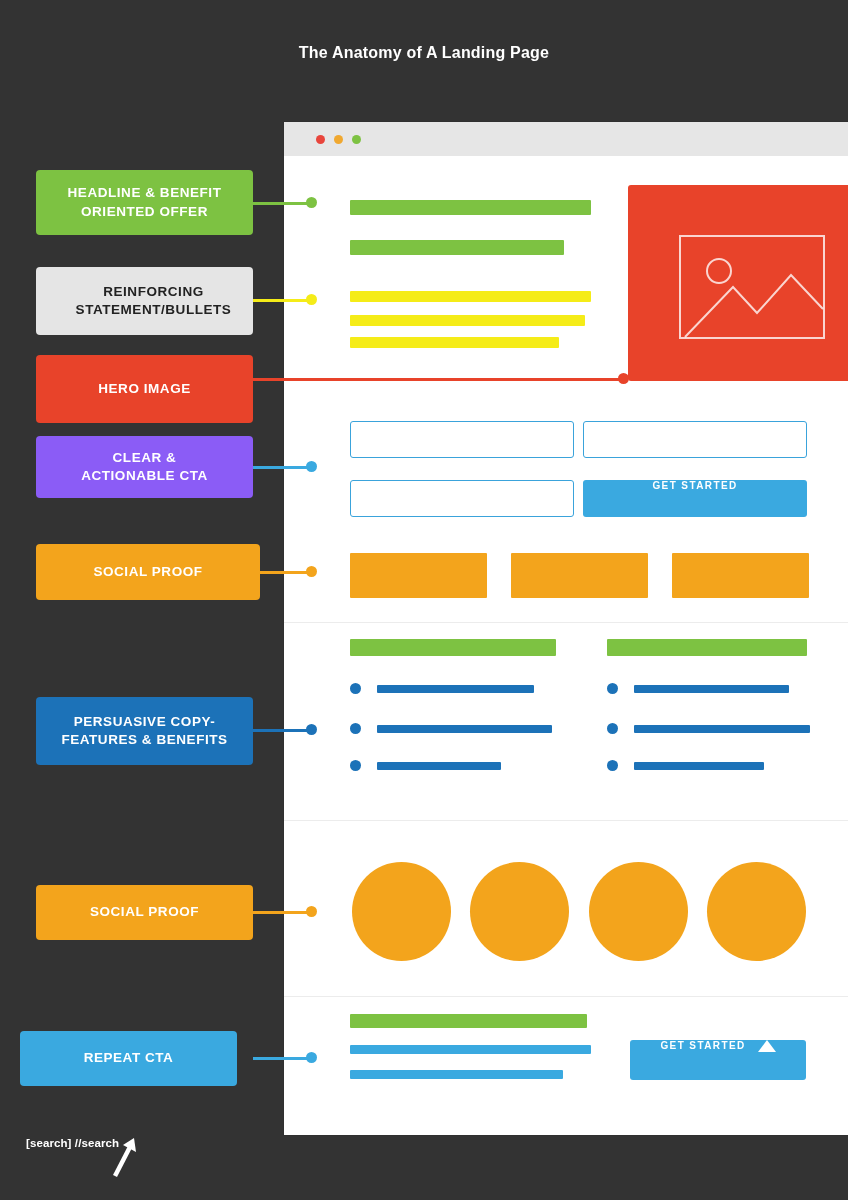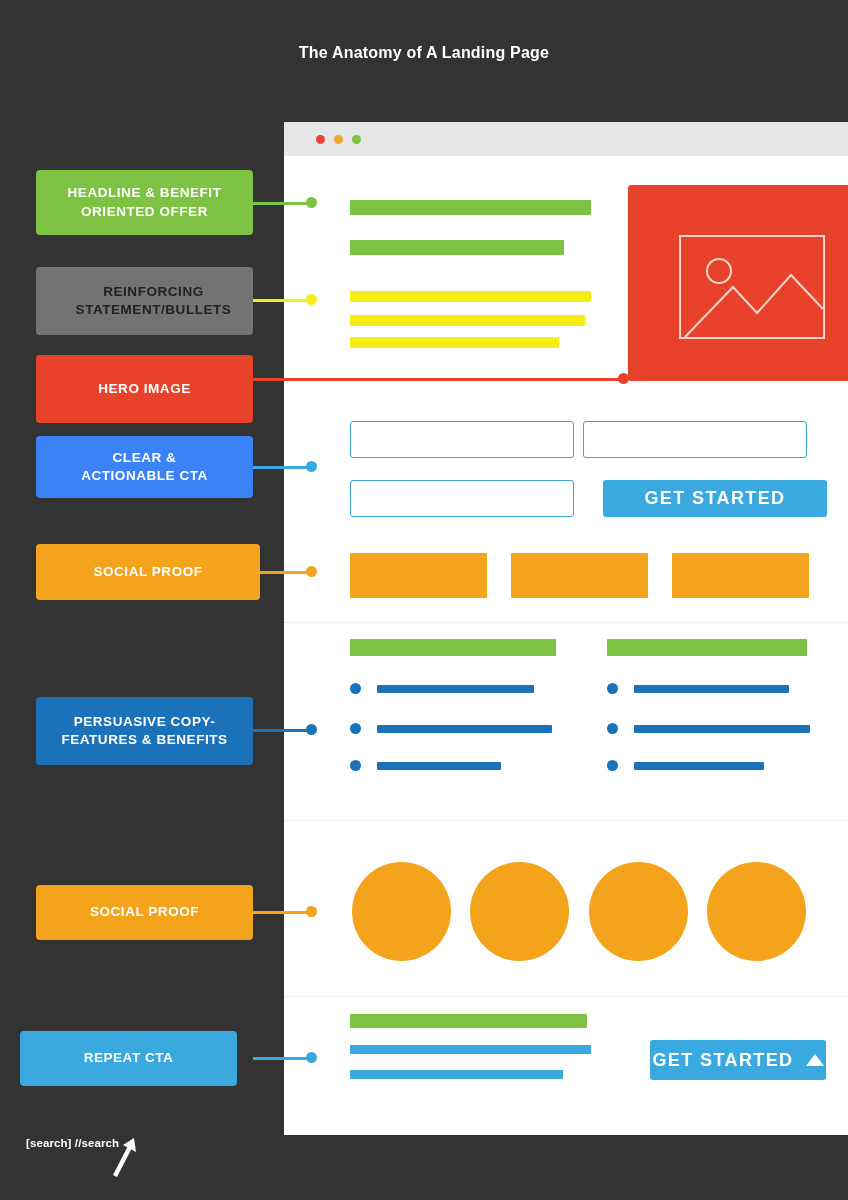--- a/index.html
+++ b/index.html
@@ -50,22 +50,22 @@
   .ph-svg{position:absolute;left:0;top:0;}
 
   
   .field{
     position:absolute;box-sizing:border-box;
     border:1.6px solid #3aa3db;background:#ffffff;border-radius:3px;
   }
   .btn{
     position:absolute;box-sizing:border-box;
     background:#3aa9e0;border-radius:3px;
-    color:#ffffff;font-weight:bold;font-size:18px;letter-spacing:1.4px;
-    display:flex;align-items:center;justify-content:center;margin-left:20px;
+    color:#ffffff;font-weight:bold;font-size:10px;letter-spacing:1.4px;
+    display:flex;align-items:flex-start;justify-content:center;
   }
   .btn.with-icon{gap:12px;}
   .cursor-tri{
     width:0;height:0;border-left:9px solid transparent;
     border-right:9px solid transparent;border-bottom:12px solid #ffffff;
   }
 
   
   .bullet{position:absolute;width:11px;height:11px;border-radius:50%;background:#1c72b8;}
 
@@ -158,28 +158,28 @@
       </div>
   </div>
 
   <div id="labels-layer">
       <div class="conn-line" style="background: rgb(125, 194, 66); left: 253px; top: 202px; width: 58px;"></div>
       <div class="conn-dot" style="background: rgb(125, 194, 66); left: 306px; top: 197px;"></div>
       <div class="label-box" style="background: rgb(125, 194, 66); color: rgb(255, 255, 255); left: 36px; top: 170px; width: 217px; height: 65px;"><span>HEADLINE &amp; BENEFIT
 ORIENTED OFFER</span></div>
       <div class="conn-line" style="background: rgb(245, 236, 24); left: 253px; top: 299px; width: 58px;"></div>
       <div class="conn-dot" style="background: rgb(245, 236, 24); left: 306px; top: 294px;"></div>
-      <div class="label-box" style="background: #737373; color: rgb(34, 34, 34); left: 36px; top: 267px; width: 217px; height: 68px; padding-left: 28px;"><span>REINFORCING
+      <div class="label-box" style="background: #e5e5e5; color: rgb(34, 34, 34); left: 36px; top: 267px; width: 217px; height: 68px; padding-left: 28px;"><span>REINFORCING
 STATEMENT/BULLETS</span></div>
       <div class="conn-line" style="background: rgb(232, 67, 42); left: 253px; top: 378px; width: 370px;"></div>
       <div class="conn-dot" style="background: rgb(232, 67, 42); left: 618px; top: 373px;"></div>
       <div class="label-box" style="background: rgb(232, 67, 42); color: rgb(255, 255, 255); left: 36px; top: 355px; width: 217px; height: 68px;"><span>HERO IMAGE</span></div>
       <div class="conn-line" style="background: rgb(58, 169, 224); left: 253px; top: 466px; width: 58px;"></div>
       <div class="conn-dot" style="background: rgb(58, 169, 224); left: 306px; top: 461px;"></div>
-      <div class="label-box" style="background: #3b82f6; color: rgb(255, 255, 255); left: 36px; top: 436px; width: 217px; height: 62px;"><span>CLEAR &amp;
+      <div class="label-box" style="background: #8b5cf6; color: rgb(255, 255, 255); left: 36px; top: 436px; width: 217px; height: 62px;"><span>CLEAR &amp;
 ACTIONABLE CTA</span></div>
       <div class="conn-line" style="background: rgb(243, 164, 28); left: 260px; top: 571px; width: 51px;"></div>
       <div class="conn-dot" style="background: rgb(243, 164, 28); left: 306px; top: 566px;"></div>
       <div class="label-box" style="background: rgb(243, 164, 28); color: rgb(255, 255, 255); left: 36px; top: 544px; width: 224px; height: 56px;"><span>SOCIAL PROOF</span></div>
       <div class="conn-line" style="background: rgb(28, 114, 184); left: 253px; top: 729px; width: 58px;"></div>
       <div class="conn-dot" style="background: rgb(28, 114, 184); left: 306px; top: 724px;"></div>
       <div class="label-box" style="background: rgb(28, 114, 184); color: rgb(255, 255, 255); left: 36px; top: 697px; width: 217px; height: 68px;"><span>PERSUASIVE COPY-
 FEATURES &amp; BENEFITS</span></div>
       <div class="conn-line" style="background: rgb(243, 164, 28); left: 253px; top: 911px; width: 58px;"></div>
       <div class="conn-dot" style="background: rgb(243, 164, 28); left: 306px; top: 906px;"></div>

